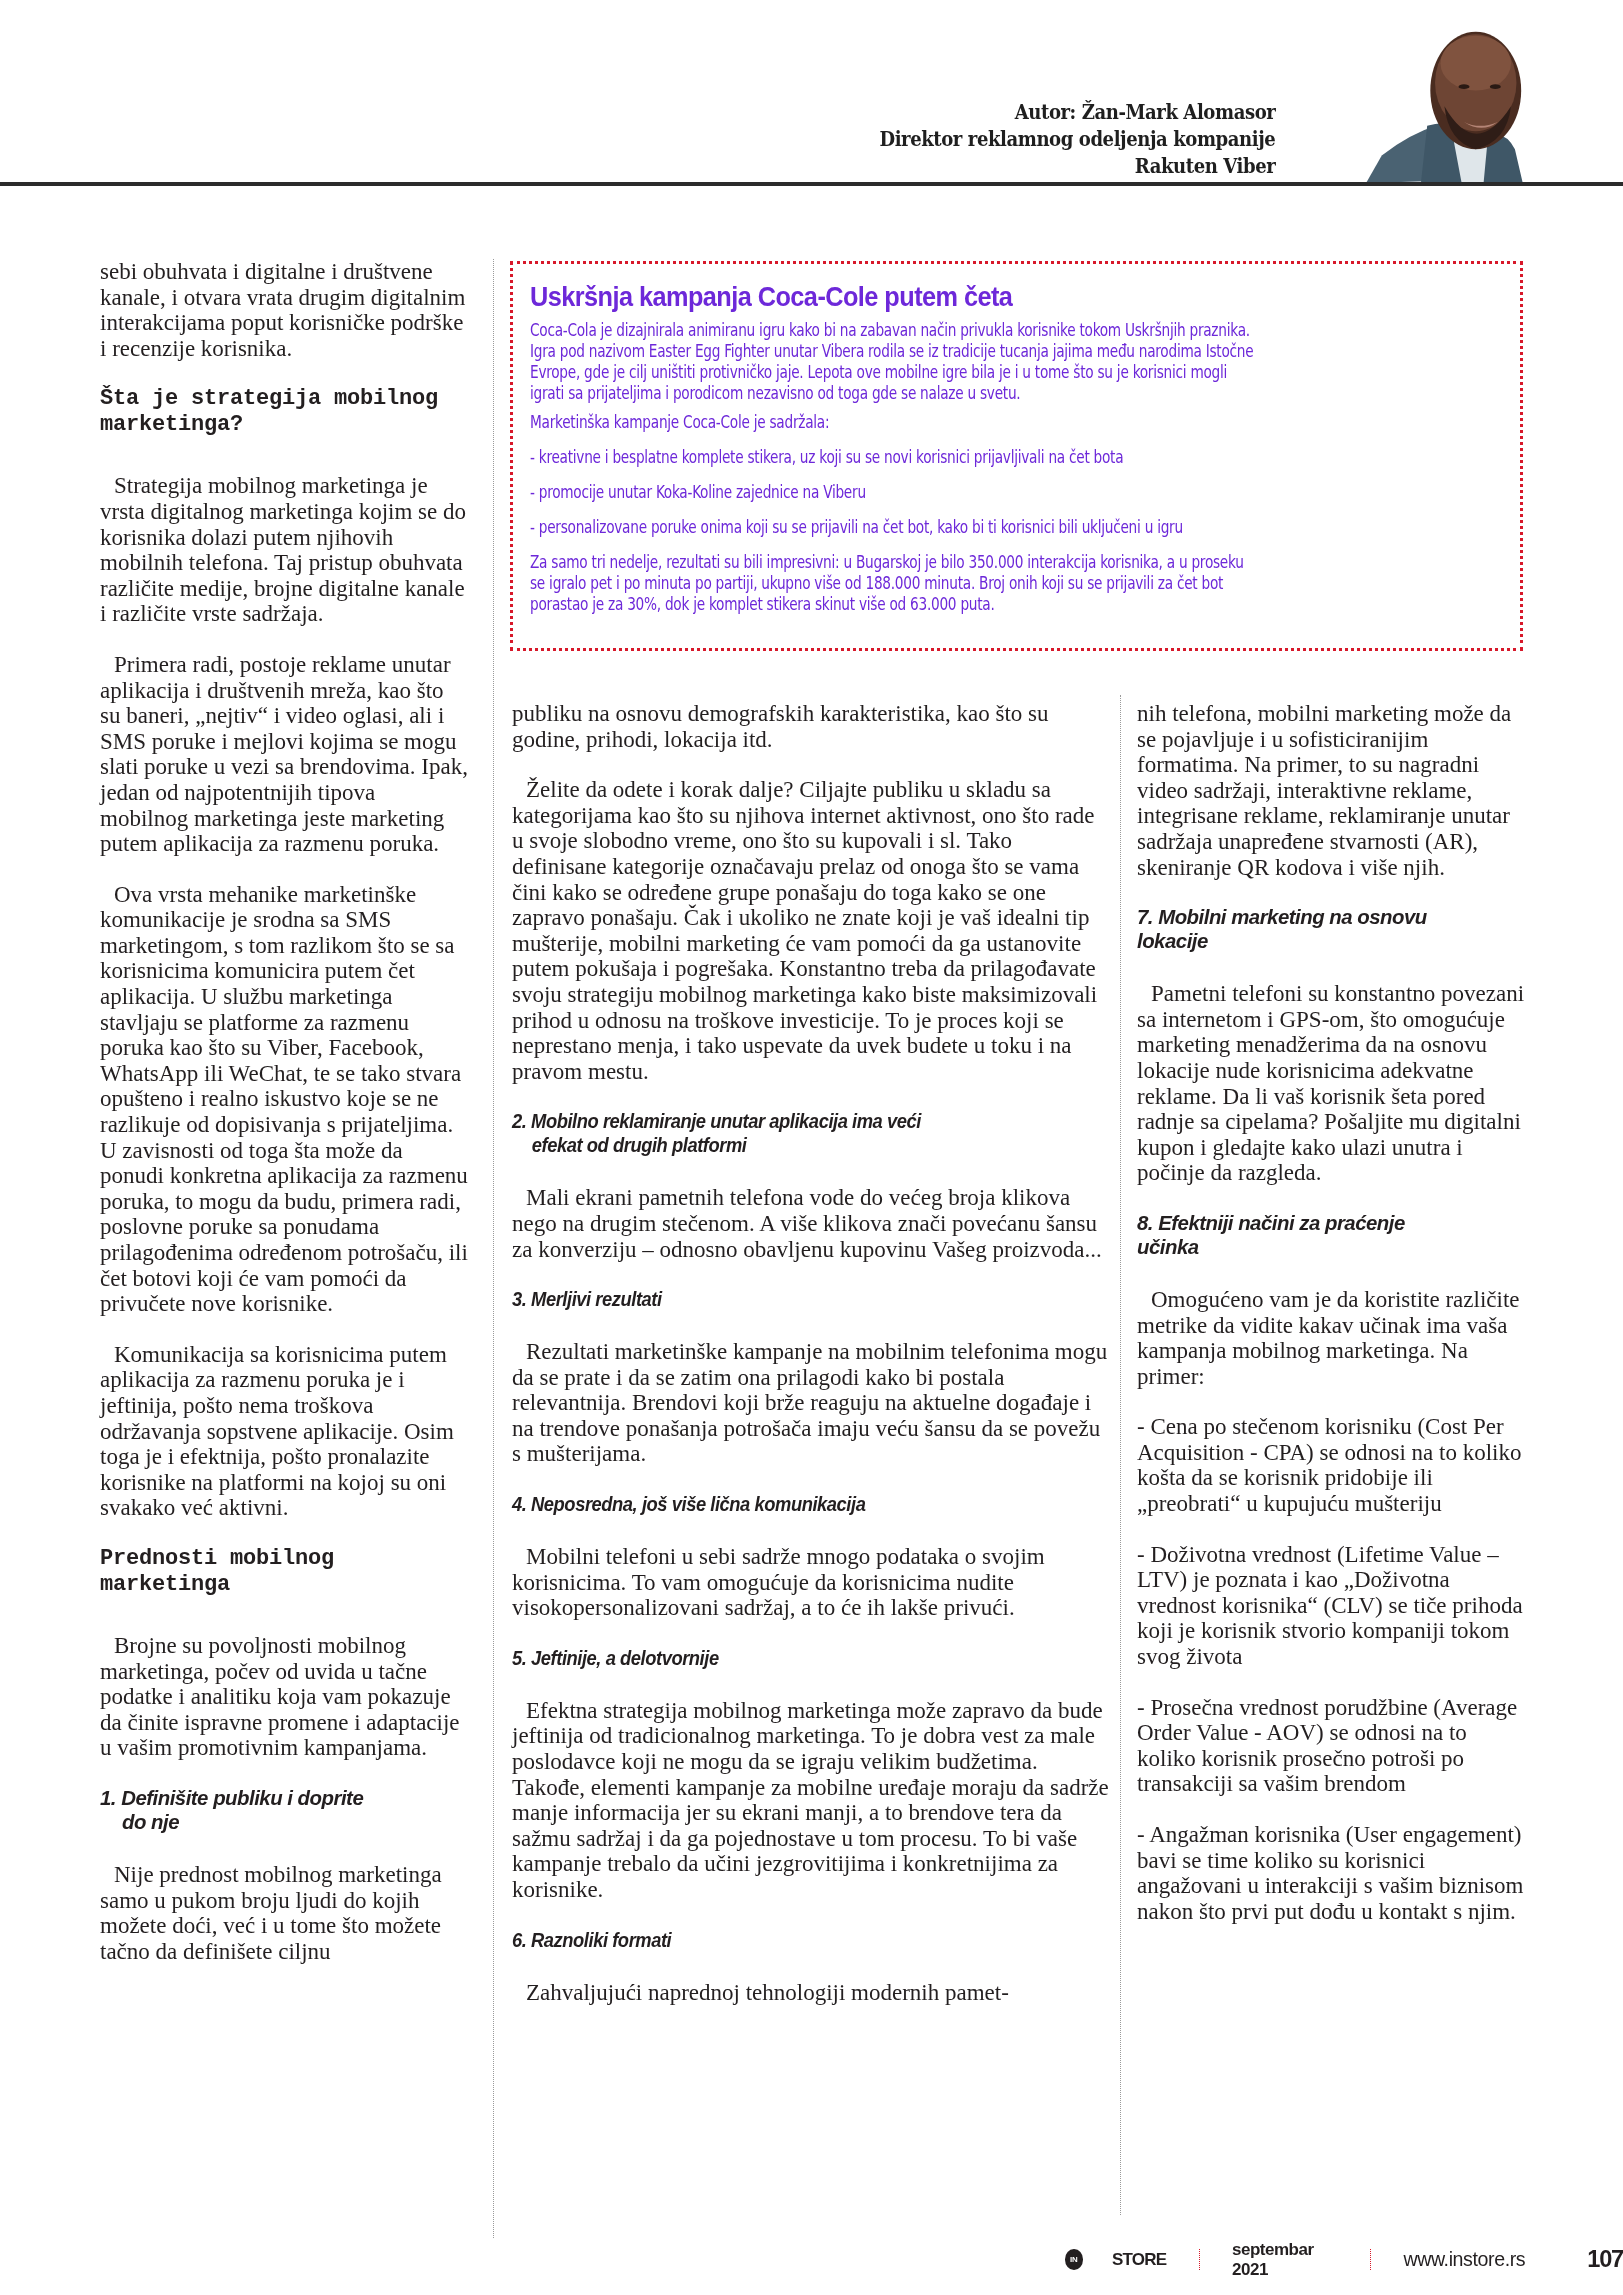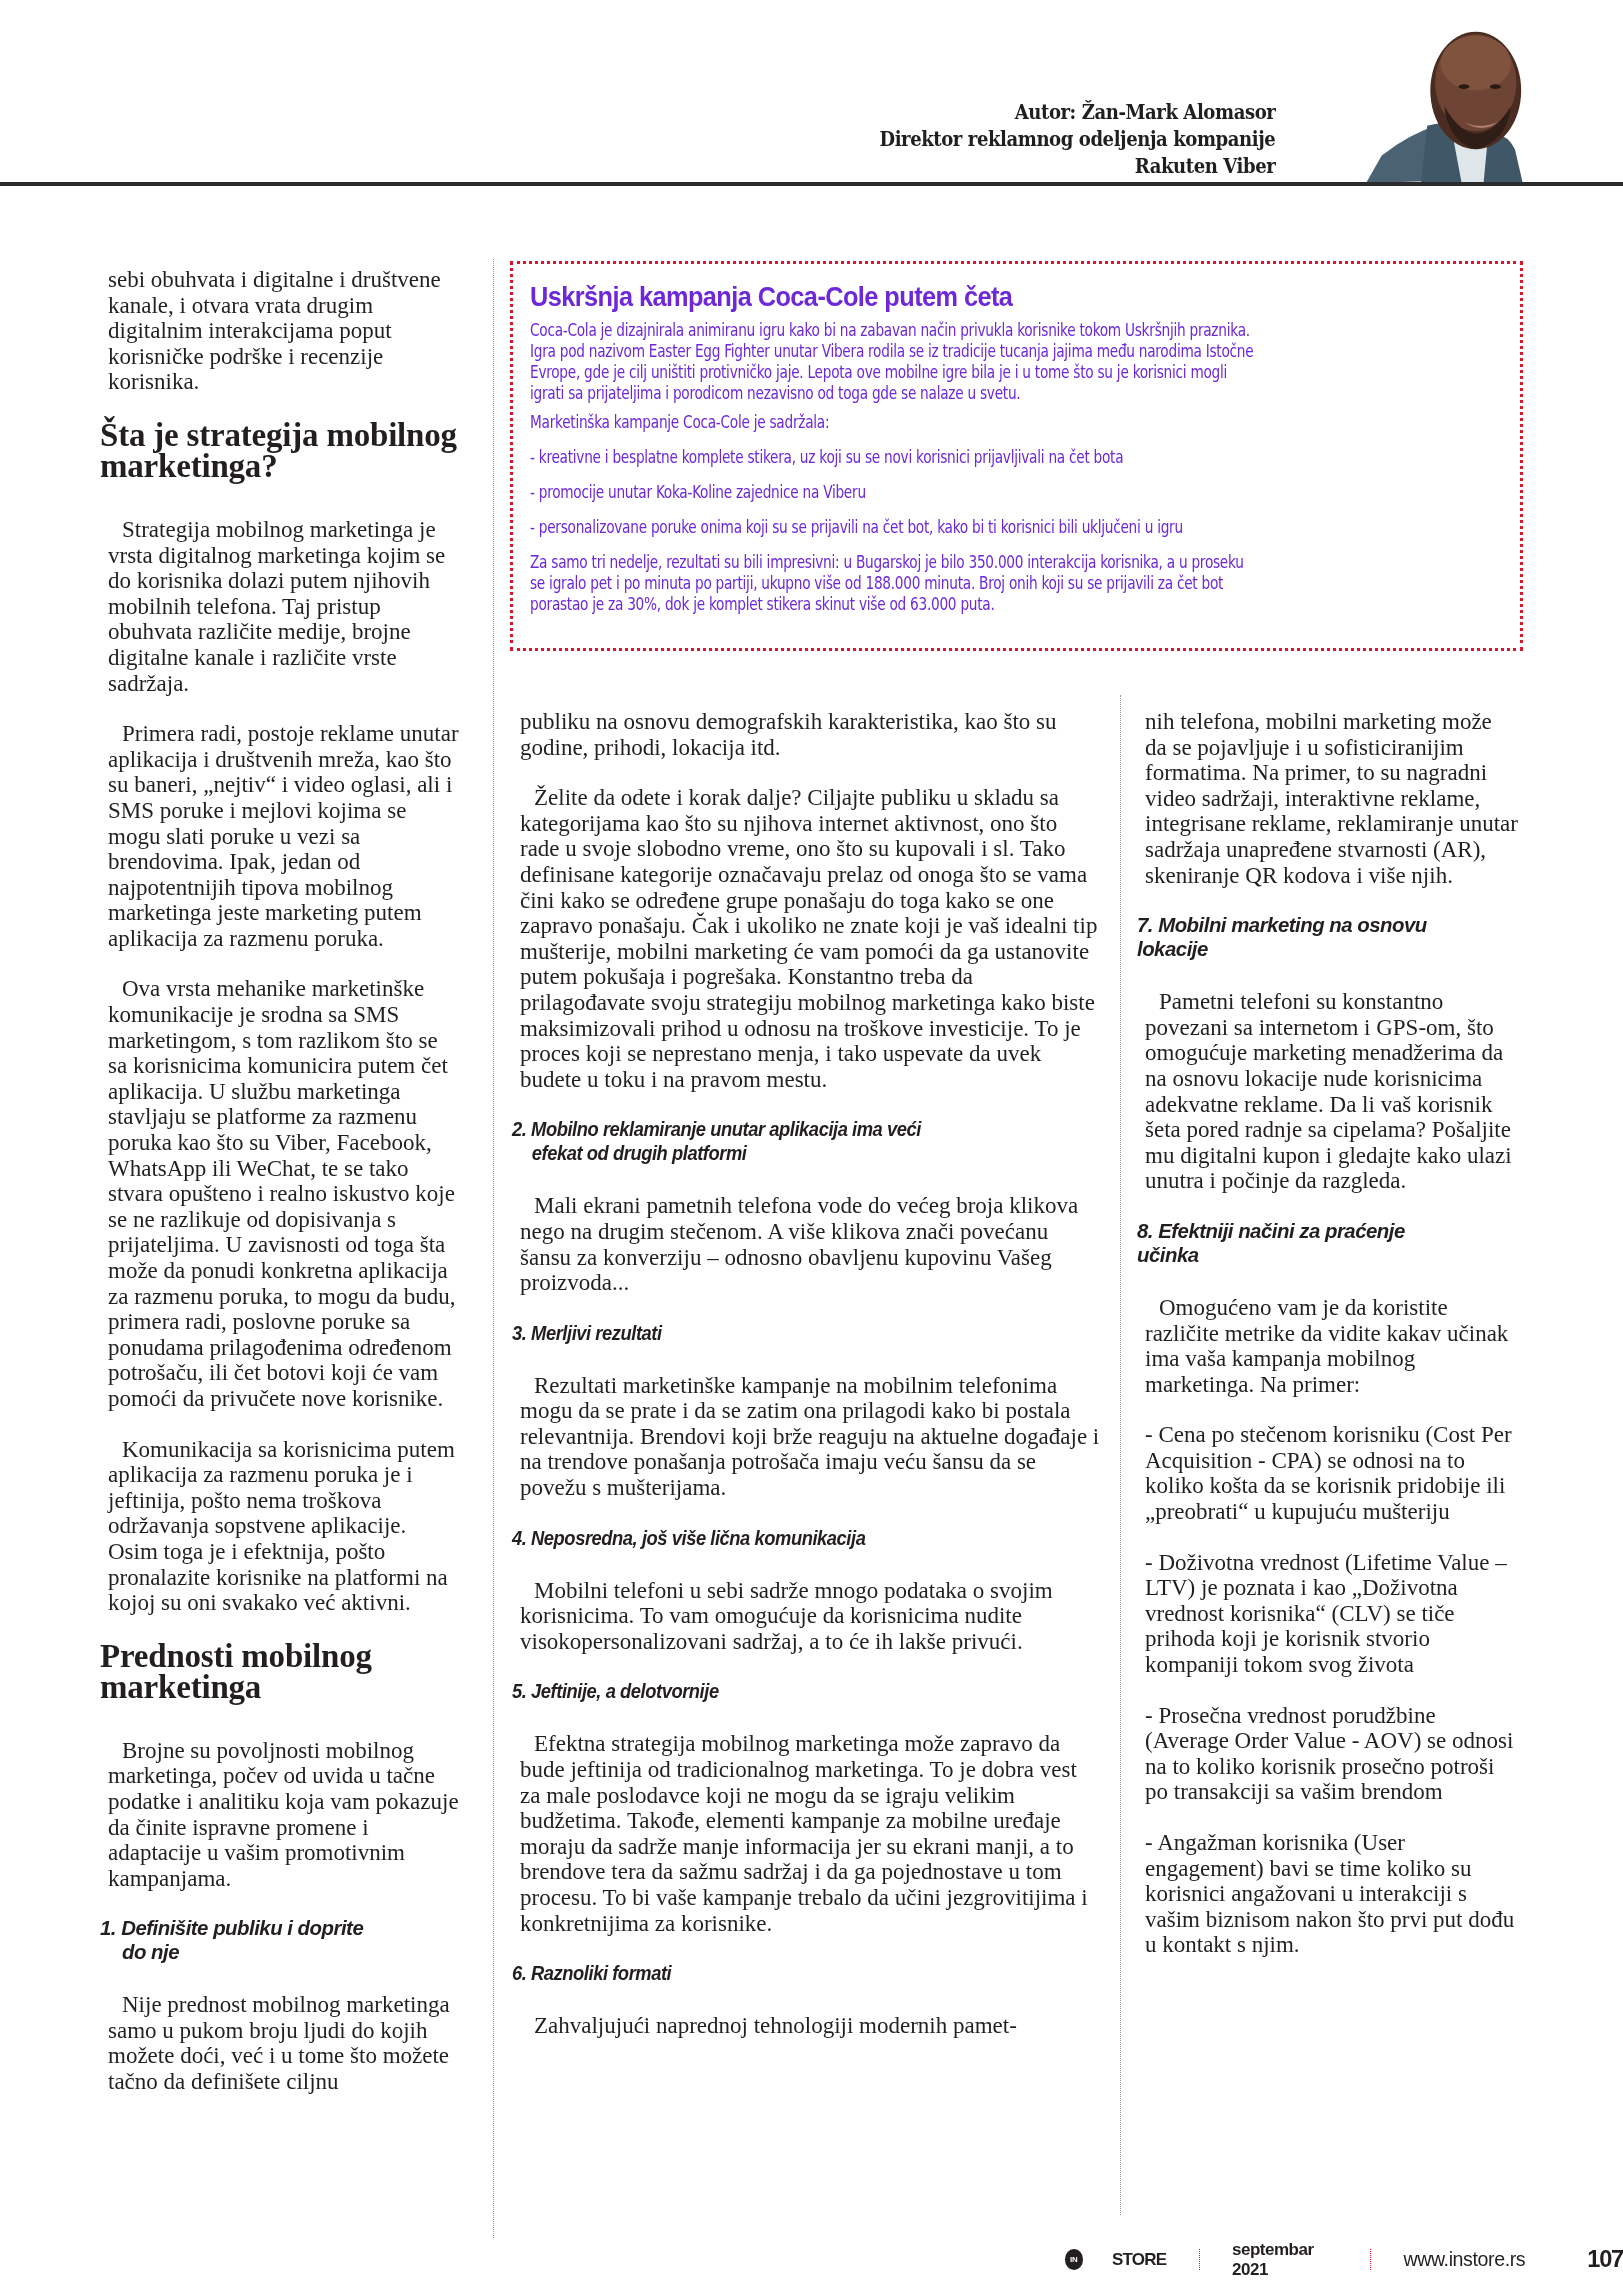--- a/index.html
+++ b/index.html
@@ -8,31 +8,31 @@
   
   .header { position: absolute; left: 0; top: 0; width: 1623px; height: 183px; }
   .byline { position: absolute; right: 348px; top: 98px; text-align: right;
     font-family: "DejaVu Serif", serif; font-weight: bold; font-size: 21px; line-height: 27px;
     color: #1f1f1f; letter-spacing: -0.5px; transform: scaleX(0.86); transform-origin: right center; }
   .portrait { position: absolute; left: 1366px; top: 23.6px; width: 196px; height: 159px; overflow: hidden; }
   .header-rule { position: absolute; left: 0; top: 182px; width: 1623px; height: 3.9px; background: #2b2b2b; }
 
   
   .col { position: absolute; font-family: "Liberation Serif", serif; color: #231f20; }
-  .col p { margin: 8px; }
+  .col p { margin: 0; }
   .col-left { left: 100px; top: 259px; width: 369px; font-size: 23px; line-height: 25.6px; }
   .col-mid  { left: 512px; top: 701px; width: 598px; font-size: 23px; line-height: 25.6px;
     transform-origin: left top; }
   .col-right { left: 1137px; top: 701px; width: 389px; font-size: 23px; line-height: 25.6px; }
 
   .para { text-indent: 14px; margin-bottom: 25px !important; }
   .para.noindent { text-indent: 0; }
 
-  .h-sans { font-family: Liberation Serif, serif; font-weight: bold; font-size: 33px;
-    line-height: 31px; margin: 14px 0 35px 0 !important; letter-spacing: -0.2px; }
+  .h-sans { font-family: Liberation Mono, monospace; font-weight: bold; font-size: 22px;
+    line-height: 26px; margin: 14px 0 35px 0 !important; letter-spacing: -0.2px; }
   .h-sub { font-family: "Liberation Sans", sans-serif; font-weight: bold; font-style: italic;
     font-size: 20.4px; line-height: 24px; margin: 6.3px 0 28px 0 !important; letter-spacing: -0.5px; }
   .h-sub .hang { display: block; padding-left: 22px; }
   .h-sub.narrow { transform: scaleX(0.9); transform-origin: left; }
 
   
   .sep { position: absolute; width: 0; border-left: 1.6px dotted #9a9a9a; }
   .sep-1 { left: 493px; top: 259px; height: 1979px; }
   .sep-2 { left: 1120px; top: 695px; height: 1520px; }
 

